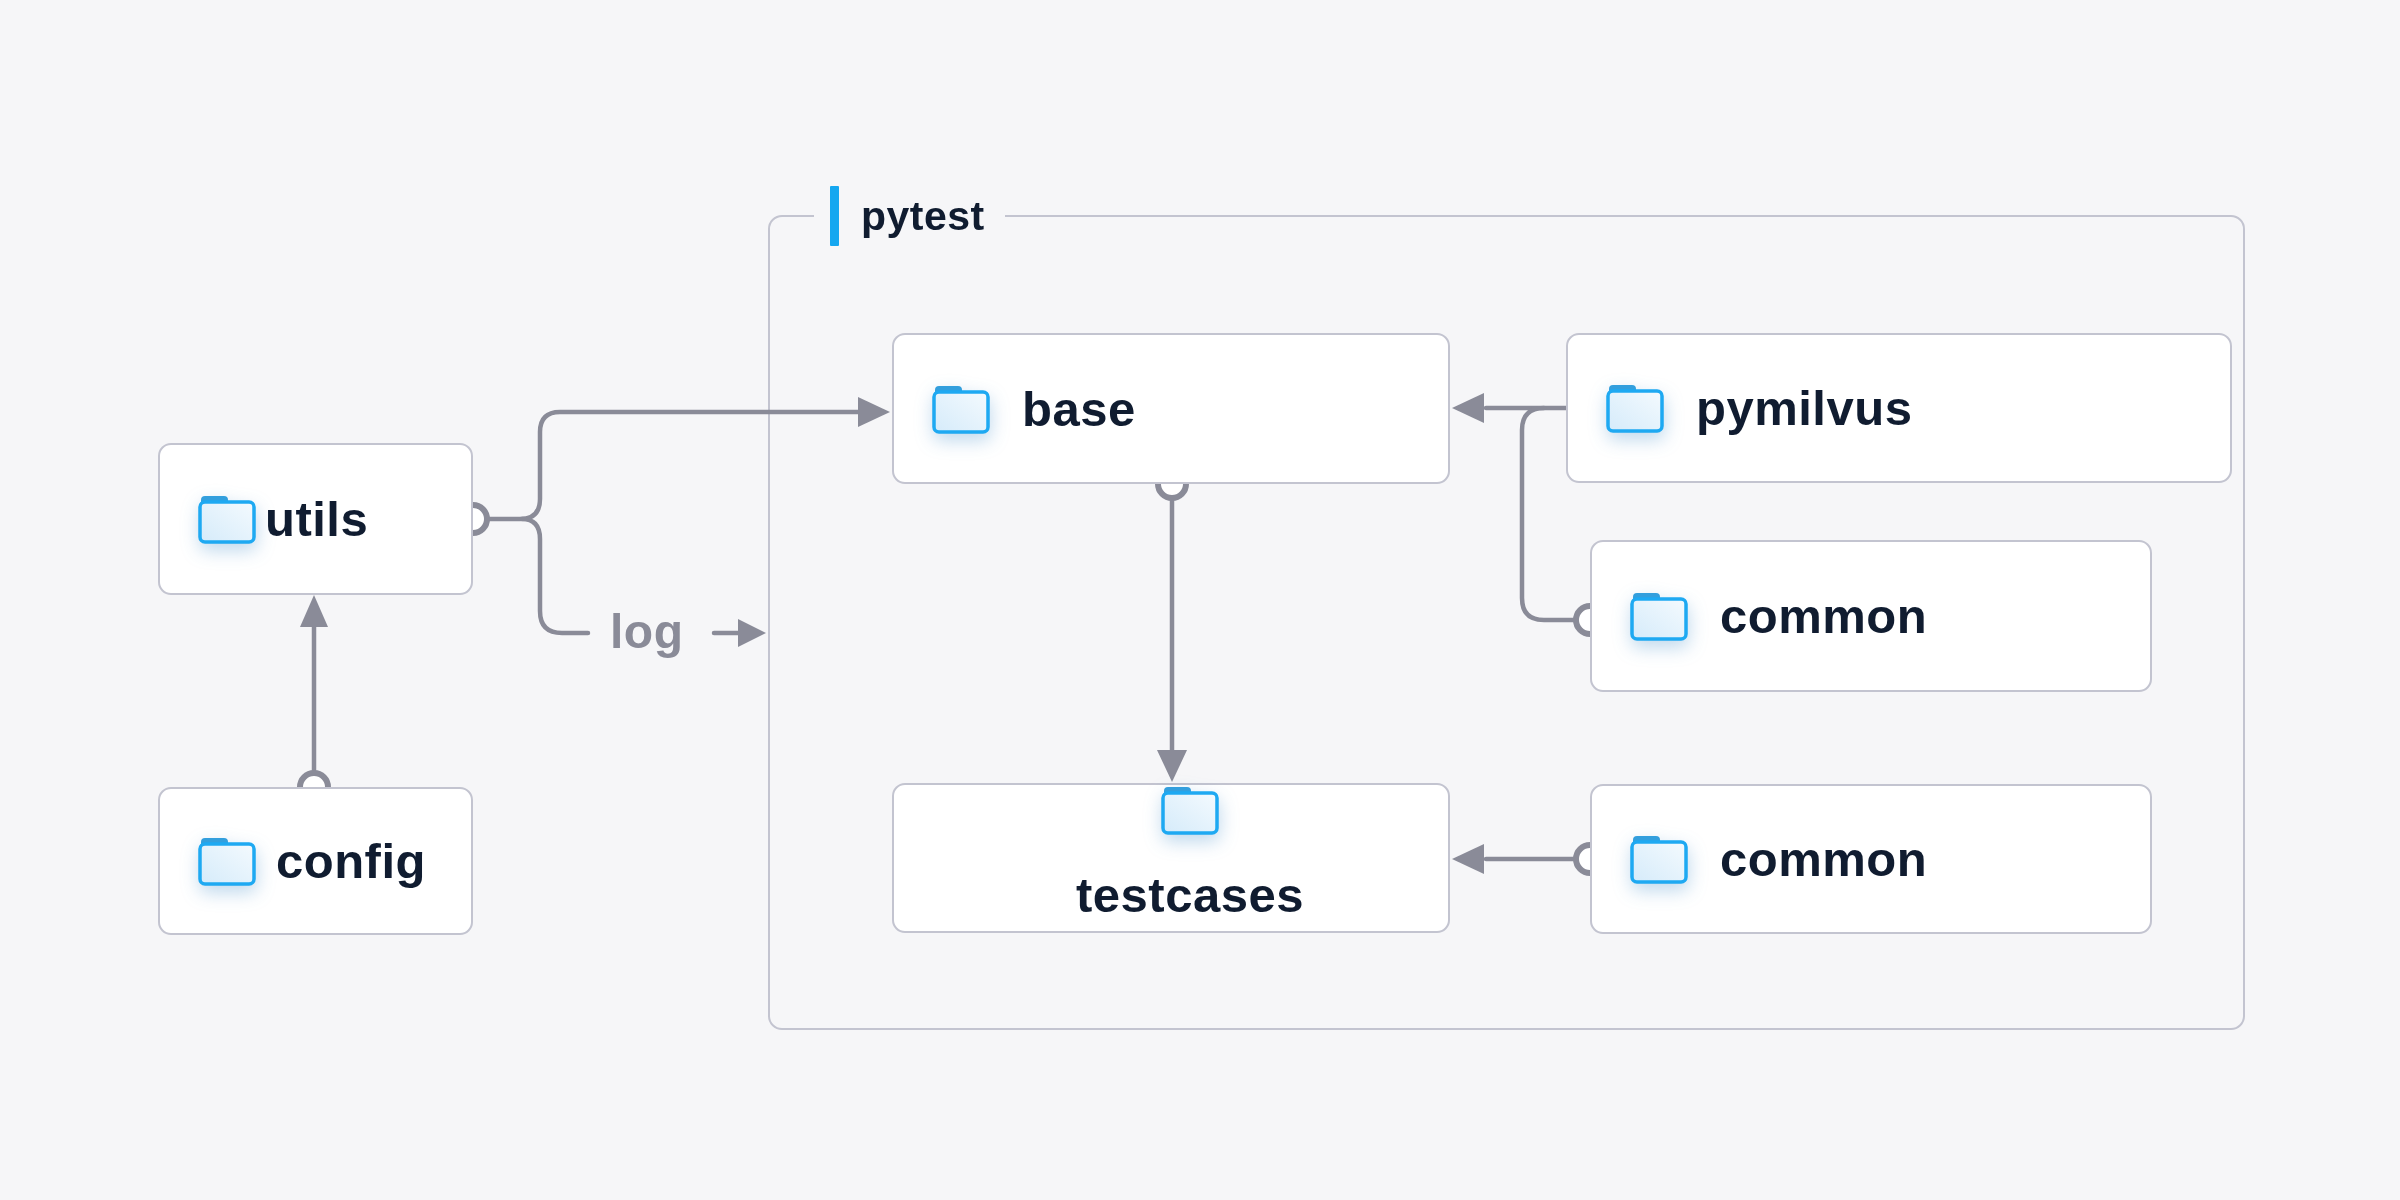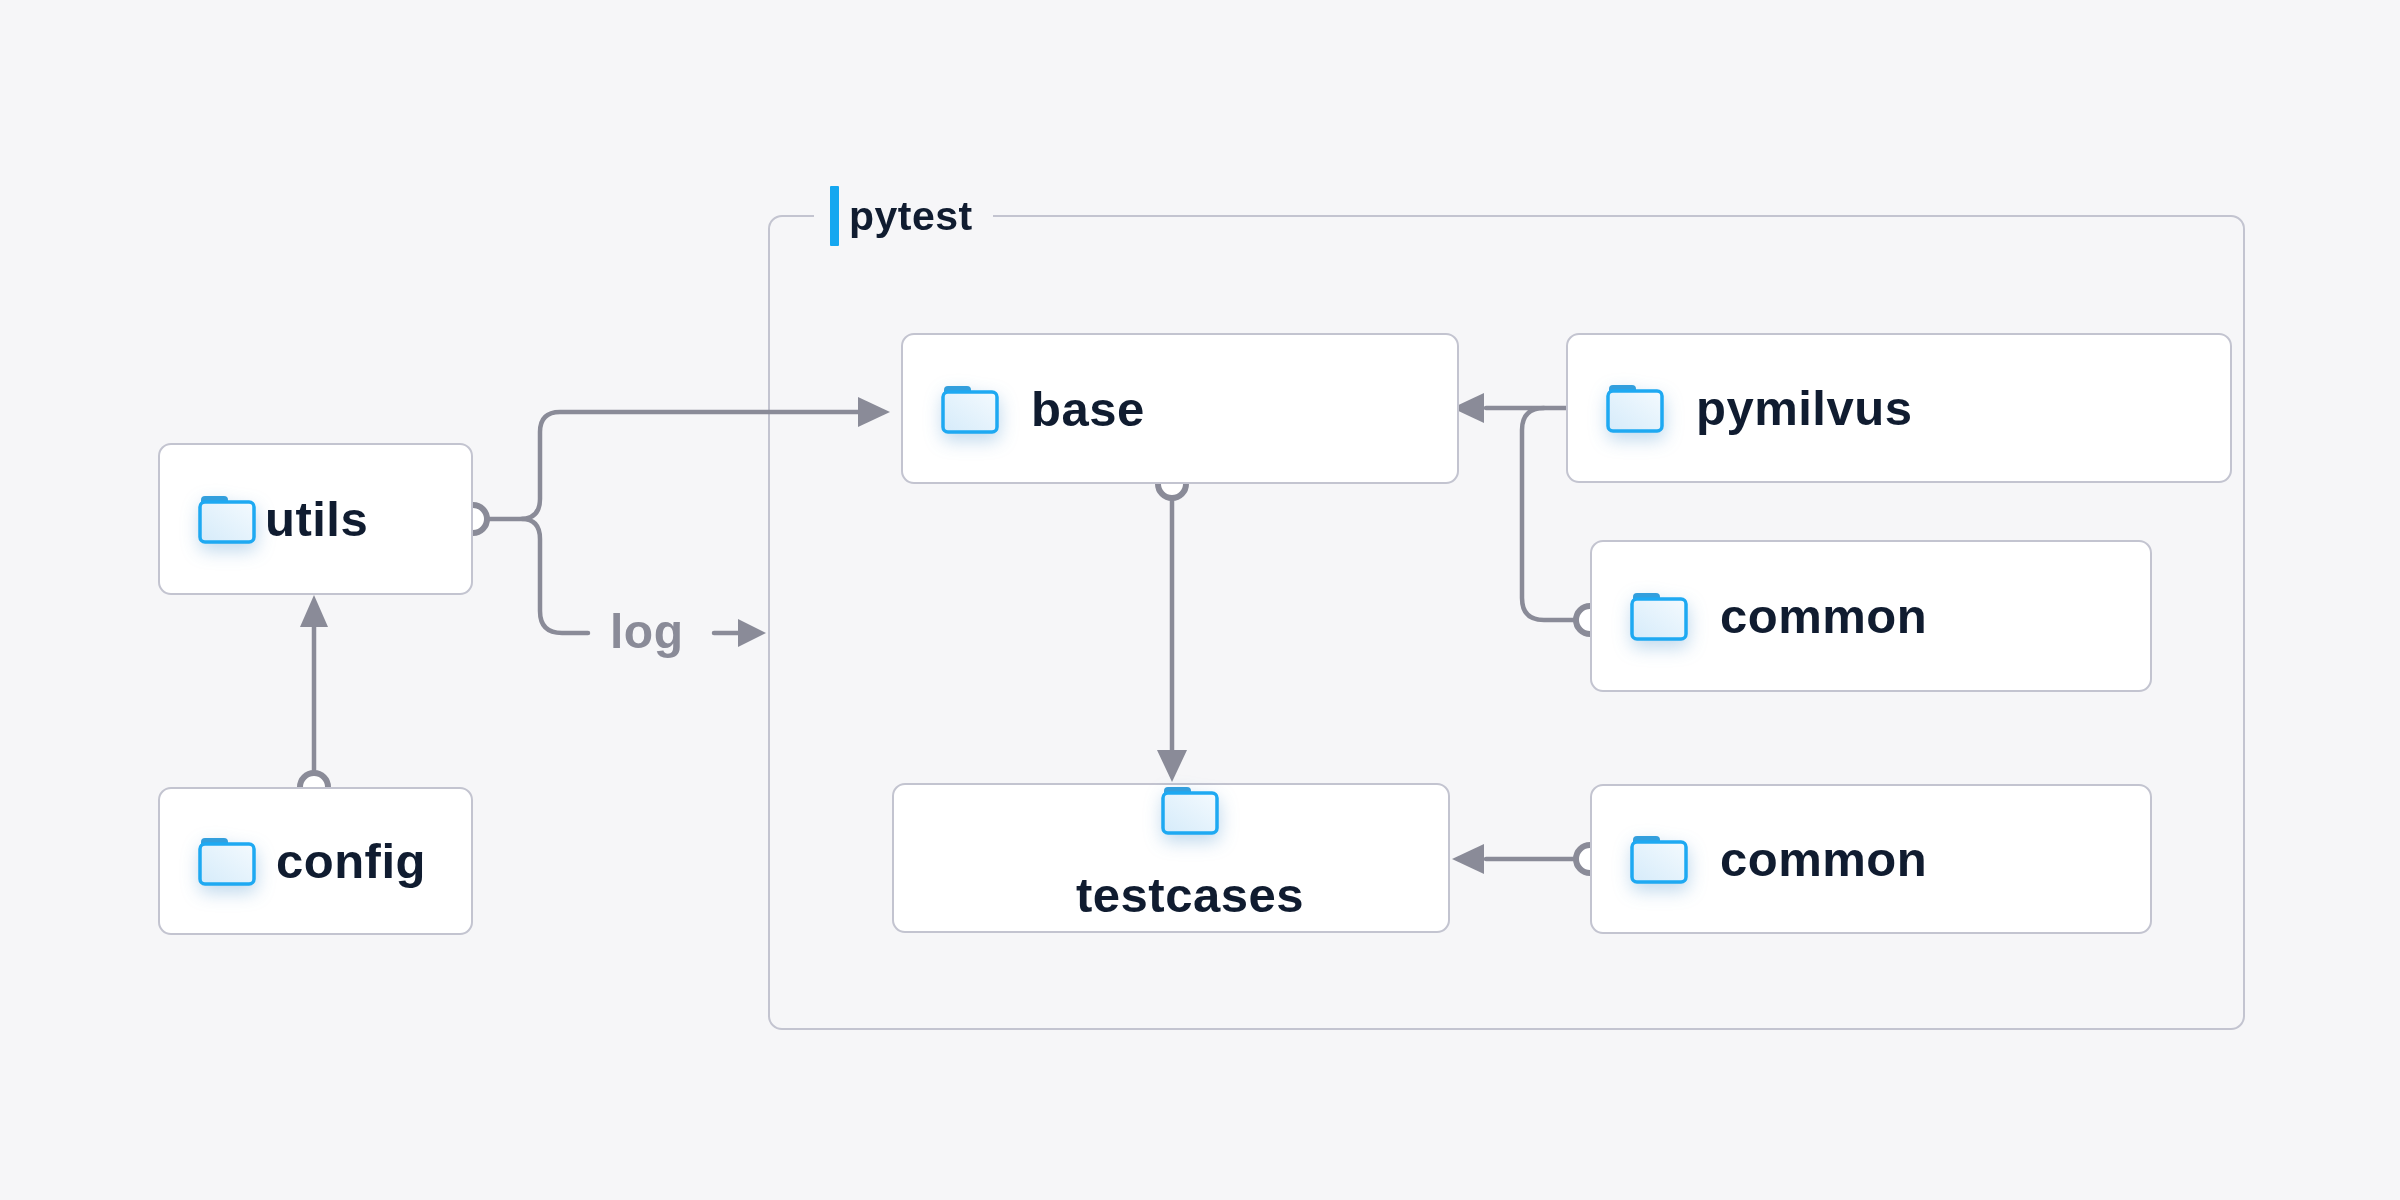--- a/index.html
+++ b/index.html
@@ -34,21 +34,21 @@
     border-radius:14px;
     background:transparent;
   }
   .group-label{
     position:absolute;
     top:-32px;
     left:44px;
     height:62px;
     display:flex;
     align-items:center;
-    gap:10px;
+    gap:22px;
     background:var(--background);
     padding:0 20px 0 16px;
   }
   .group-label .bar{
     width:9px;height:60px;
     background:var(--accent-blue);
     border-radius:1px;
   }
   .group-label .group-title{
     font-size:41px;
@@ -159,21 +159,21 @@
   </div>
 
   <div class="node" style="left:158px;top:787px;width:315px;height:148px;gap:20px;">
     <svg class="folder-icon" width="58" height="50" viewBox="0 0 58 50">
       <rect x="3" y="2" width="27" height="16" rx="4" fill="var(--folder-tab)"></rect>
       <rect x="2" y="8" width="54" height="40" rx="5" fill="url(#fgrad)" stroke="var(--folder-stroke)" stroke-width="3.5"></rect>
     </svg>
     <span class="label">config</span>
   </div>
 
-  <div class="node" style="left:892px;top:333px;width:558px;height:151px;margin-left:9px;">
+  <div class="node" style="left:892px;top:333px;width:558px;height:151px;">
     <svg class="folder-icon" width="58" height="50" viewBox="0 0 58 50">
       <rect x="3" y="2" width="27" height="16" rx="4" fill="var(--folder-tab)"></rect>
       <rect x="2" y="8" width="54" height="40" rx="5" fill="url(#fgrad)" stroke="var(--folder-stroke)" stroke-width="3.5"></rect>
     </svg>
     <span class="label">base</span>
   </div>
 
   <div class="node" style="left:1566px;top:333px;width:666px;height:150px;">
     <svg class="folder-icon" width="58" height="50" viewBox="0 0 58 50">
       <rect x="3" y="2" width="27" height="16" rx="4" fill="var(--folder-tab)"></rect>

